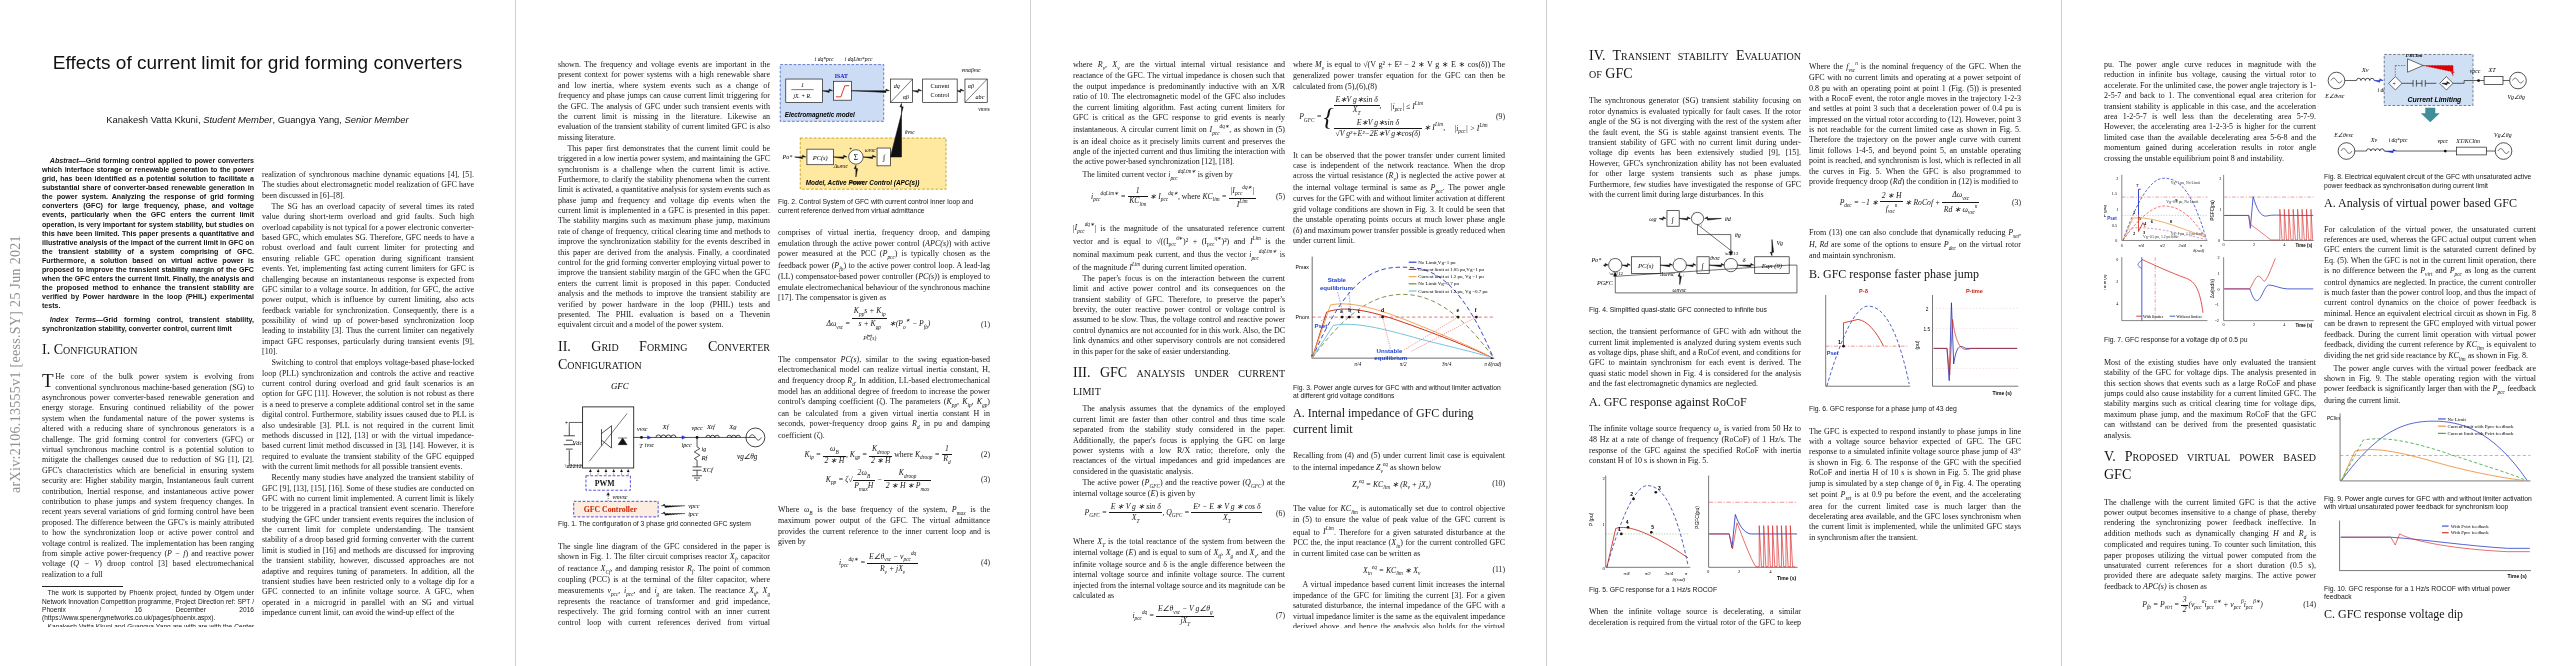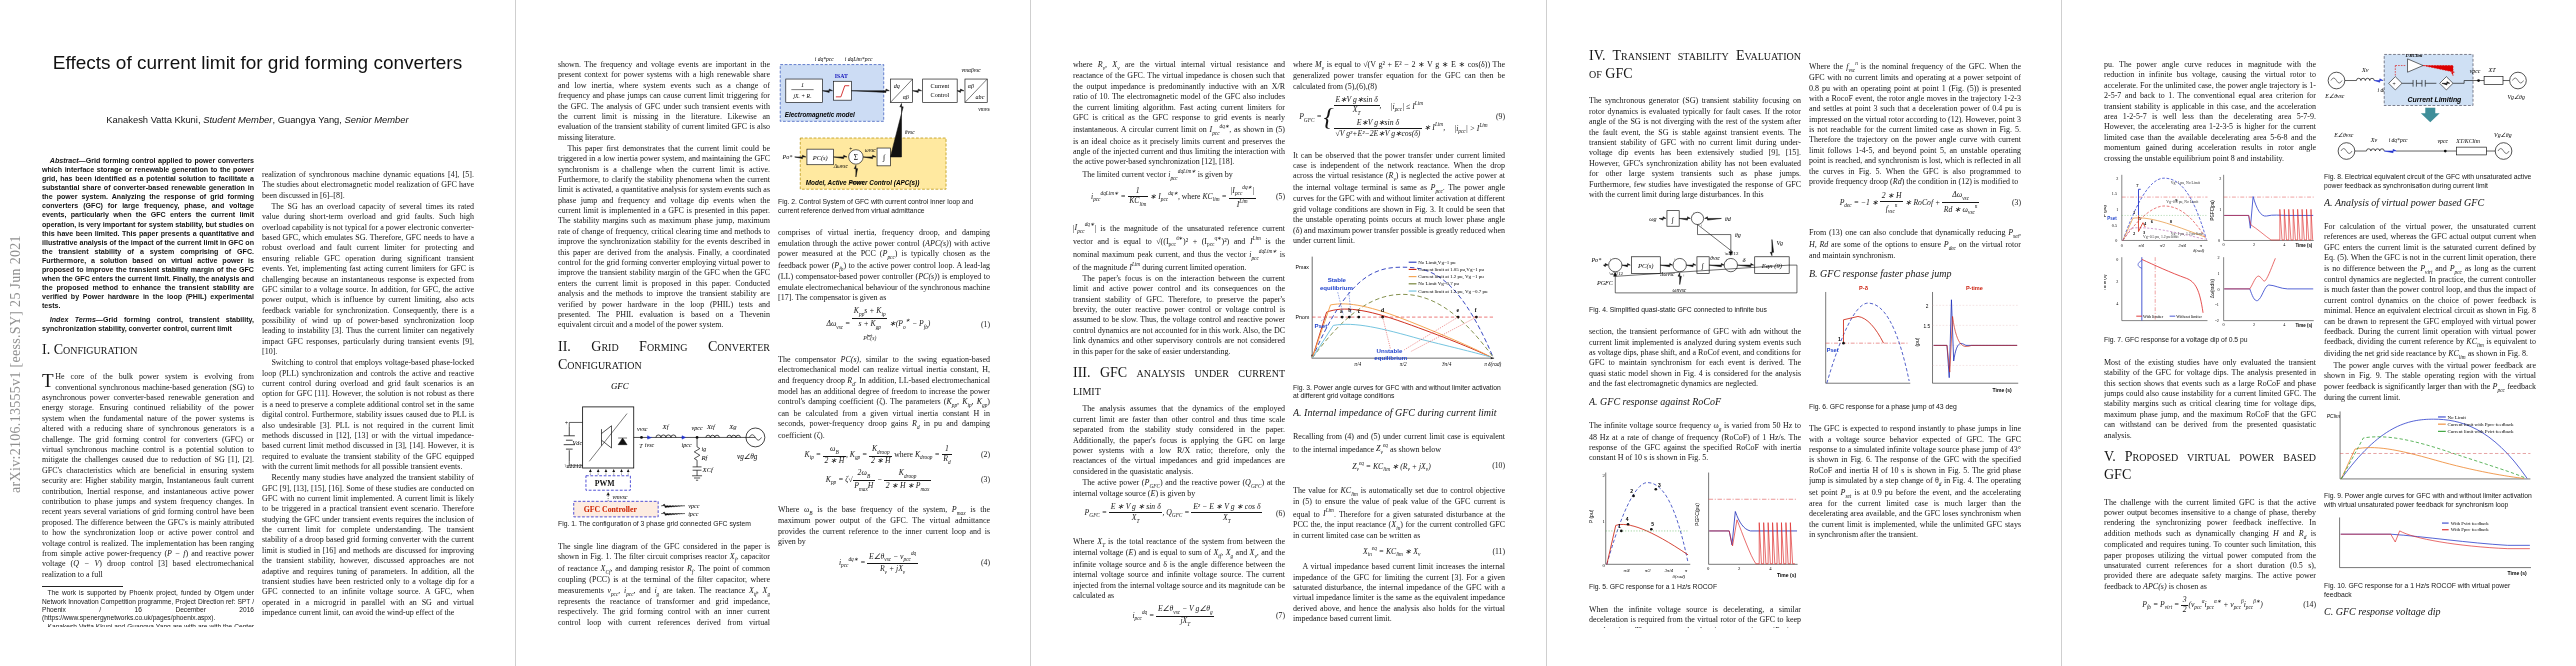--- a/index.html
+++ b/index.html
@@ -14,21 +14,21 @@
          font-family:Liberation Sans, sans-serif;font-size:19px;line-height:1.22;color:#111;}
   .authors{position:absolute;top:114px;left:22px;width:471px;text-align:center;
          font-family:"Liberation Sans",sans-serif;font-size:9.4px;}
   .col{position:absolute;width:212px;text-align:justify;font-size:8px;line-height:1.30;overflow:hidden;}
   .lcol{left:42px;} .rcol{left:262px;}
   p{margin:0 0 0.6px 0;text-indent:9.4px;}
   p.ni{text-indent:0;margin-top:13px;}
   .abs{font-family:"Liberation Sans",sans-serif;font-weight:bold;font-size:7.1px;
        line-height:1.28;text-indent:7.8px;margin-bottom:4.4px;}
   .sech{font-size:14px;font-variant:small-caps;margin:7.2px 0 3.9px;}
-  .subh{font-style:italic;font-size:10px;margin:5.6px 0 2.8px;text-indent:0;text-align:left;}
+  .subh{font-size:12px;margin:5.6px 0 2.8px;text-indent:0;text-align:left;}
   .dc{float:left;font-size:19px;line-height:15px;padding:0.6px 1.7px 0 0;}
   .fnrule{width:81px;border-top:0.6px solid #222;margin:5.6px 0 2.8px;}
   .fn{font-family:"Liberation Sans",sans-serif;font-size:6.6px;line-height:1.24;text-indent:5.6px;
       text-align:justify;}
   .fn a{color:inherit;text-decoration:none;}
   .cap{font-family:"Liberation Sans",sans-serif;font-size:6.8px;line-height:1.25;
        text-indent:0;text-align:left;margin:2.2px 0 5px;}
   .fig{margin:3.3px 0 1.1px;text-indent:0;}
   .eq{display:flex;align-items:center;margin:3.9px 0;text-indent:0;}
   .eq .ebody{flex:1;text-align:center;font-style:italic;font-size:7.7px;}

